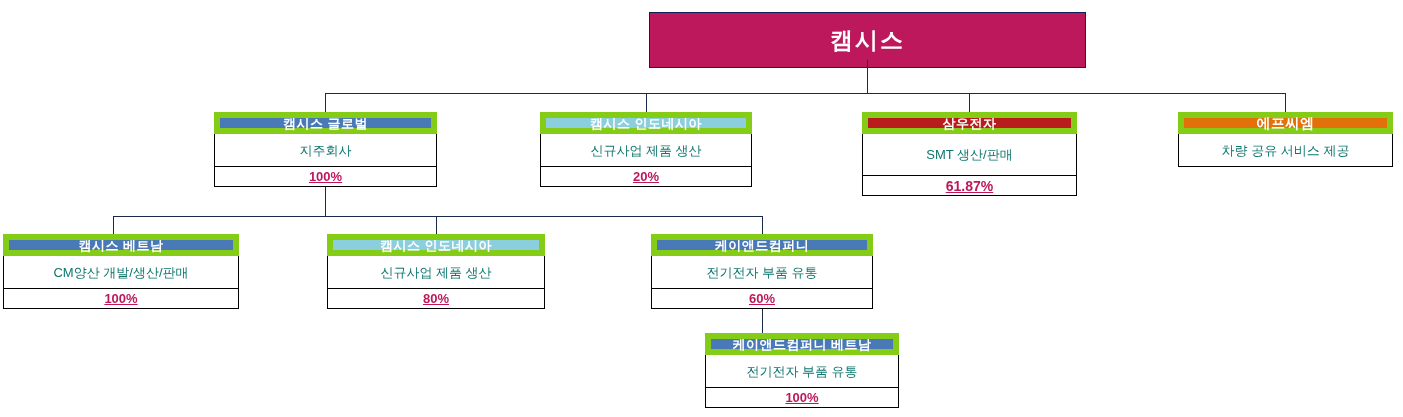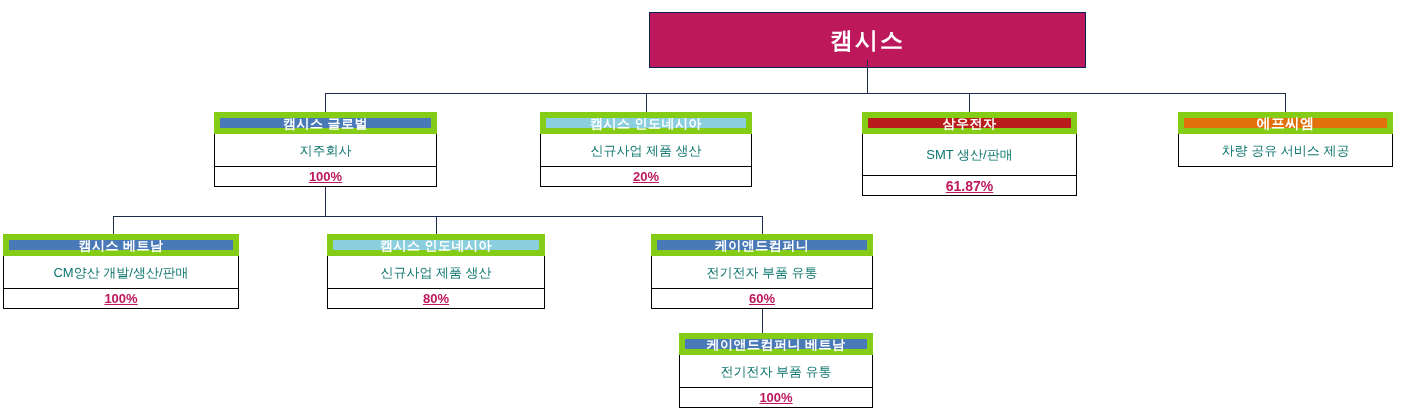--- a/index.html
+++ b/index.html
@@ -186,21 +186,21 @@
     <div class="node-desc" style="height:33px; font-size:13px;">
       <span>전기전자 부품 유통</span>
     </div>
     <div class="node-pct" style="height:20px; font-size:13px;">
       <span>60%</span>
     </div>
   </div>
 
   <div class="conn conn-v" style="left:762px; top:309px; width:1px; height:24px;"></div>
 
-  <div class="node" style="left:651px; top:333px; width:222px;padding-left:28px;">
+  <div class="node" style="left:677px; top:333px; width:222px;padding-left:28px;">
     <div class="node-header" style="background:#4a79b8; height:22px; font-size:13px;">
       <span>케이앤드컴퍼니 베트남</span>
     </div>
     <div class="node-desc" style="height:33px; font-size:13px;">
       <span>전기전자 부품 유통</span>
     </div>
     <div class="node-pct" style="height:20px; font-size:13px;">
       <span>100%</span>
     </div>
   </div>

